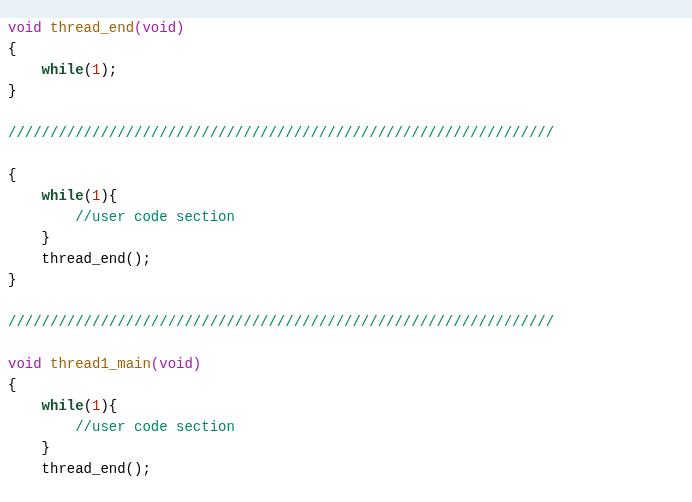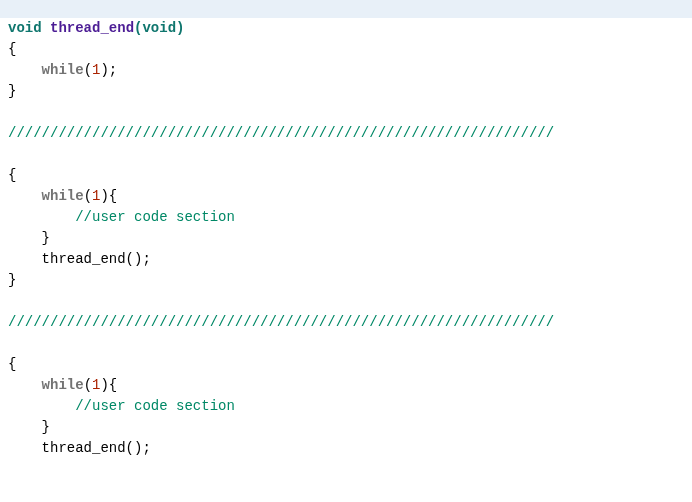--- a/index.html
+++ b/index.html
@@ -17,23 +17,23 @@
   .highlight-line {
     background: #e8f0f8;
     padding: 2px 8px;
     display: block;
     height: 14px;
   }
   .line {
     padding: 0 8px;
     white-space: pre;
   }
-  .kw-type   { color: #0f766e; font-weight: bold; }
-  .kw-ctrl   { color: #737373; font-weight: bold; }
-  .fn-name   { color: #4c1d95; font-weight: bold; }
+  .kw-type   { color: #a21caf; font-weight: normal; }
+  .kw-ctrl   { color: #14532d; font-weight: bold; }
+  .fn-name   { color: #a16207; font-weight: normal; }
   .comment   { color: #008866; }
   .punct     { color: #000000; }
   .num       { color: #aa2200; }
 </style>
 </head>
 <body>
 
 <div class="code-area">
   <span class="highlight-line"></span>
 
@@ -46,19 +46,20 @@
   <div class="line"> </div>
   <div class="line"><span class="punct">{</span></div>
   <div class="line">    <span class="kw-ctrl">while</span><span class="punct">(</span><span class="num">1</span><span class="punct">){</span></div>
   <div class="line">        <span class="comment">//user code section</span></div>
   <div class="line"><span class="punct">    }</span></div>
   <div class="line">    <span class="punct">thread_end();</span></div>
   <div class="line"><span class="punct">}</span></div>
   <div class="line"> </div>
   <div class="line"><span class="comment">/////////////////////////////////////////////////////////////////</span></div>
   <div class="line"> </div>
+  <div class="line"><span class="kw-type">void</span> <span class="fn-name">thread1_main</span><span class="kw-type">(void)</span></div>
   <div class="line"><span class="punct">{</span></div>
   <div class="line">    <span class="kw-ctrl">while</span><span class="punct">(</span><span class="num">1</span><span class="punct">){</span></div>
   <div class="line">        <span class="comment">//user code section</span></div>
   <div class="line"><span class="punct">    }</span></div>
   <div class="line">    <span class="punct">thread_end();</span></div>
   <div class="line"></div>
 </div>
 
 </body></html>

